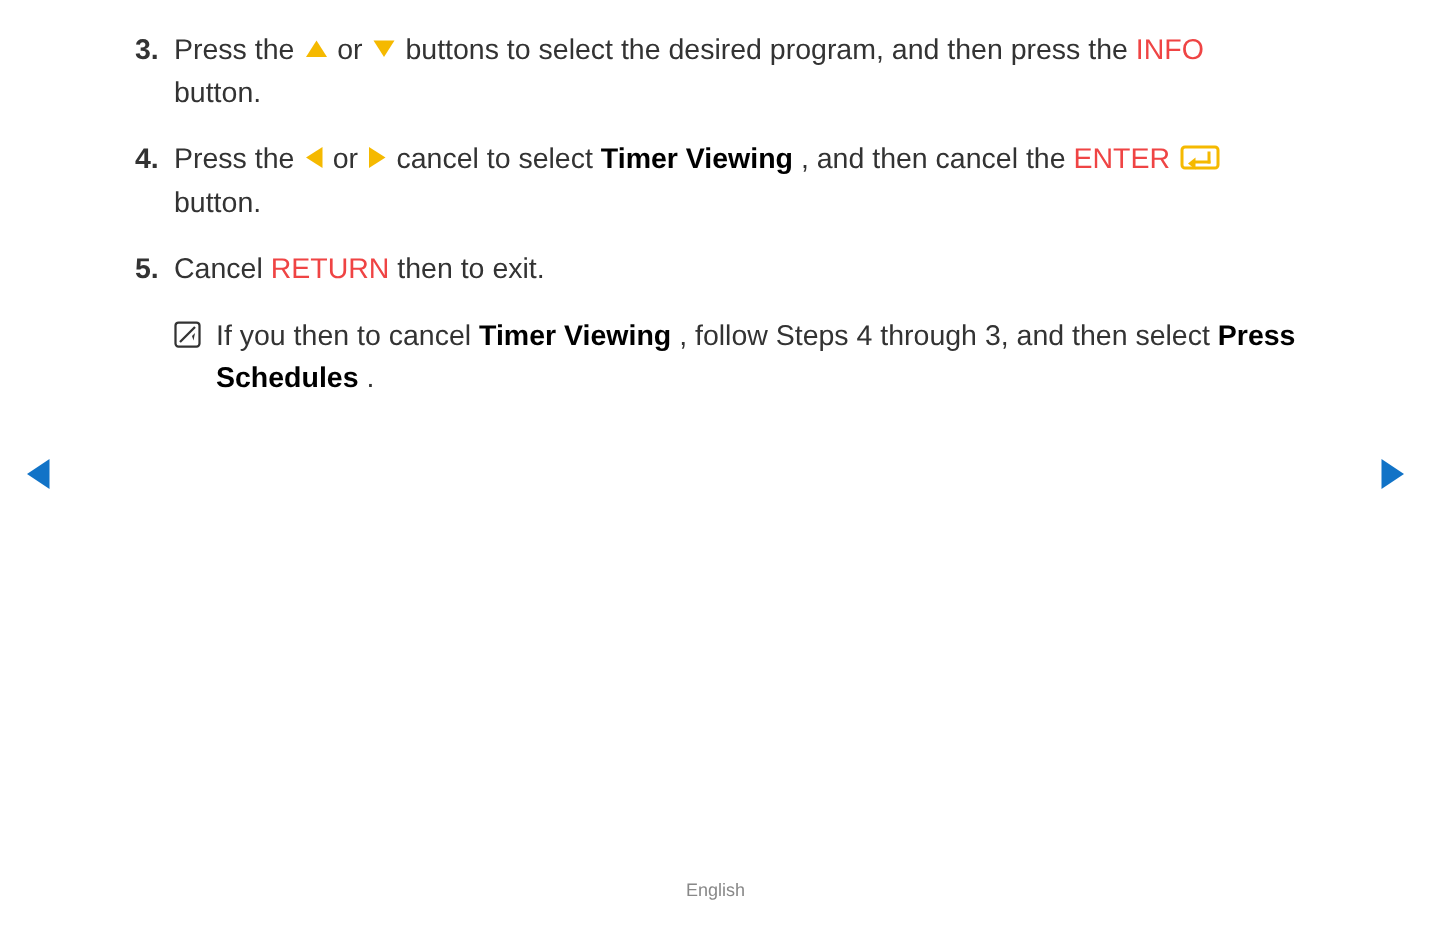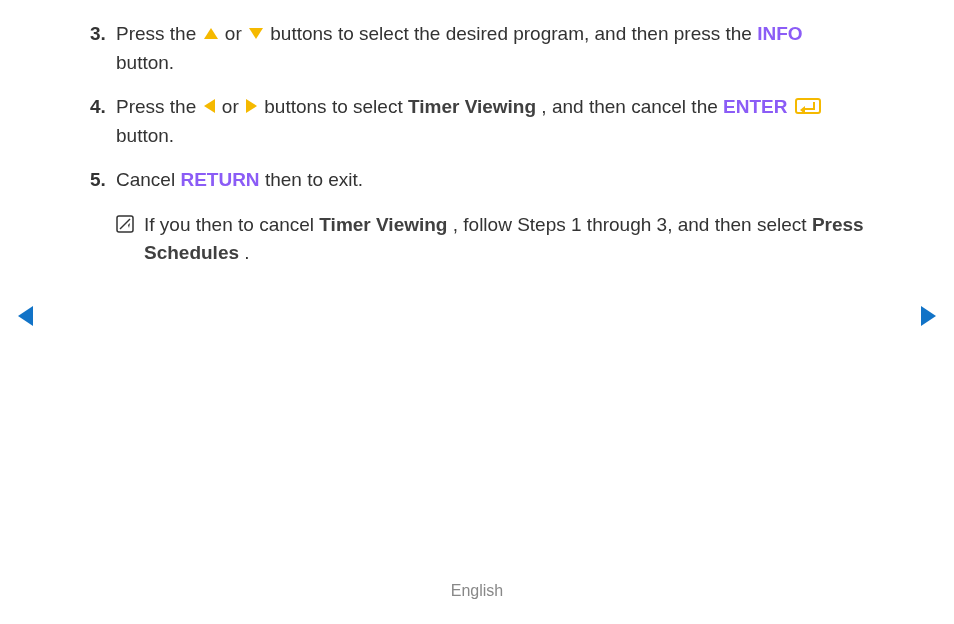--- a/index.html
+++ b/index.html
@@ -37,26 +37,26 @@
       margin-left: 26px;
     }
     .note-icon {
       min-width: 28px;
       display: inline-block;
     }
     .note-icon svg {
       vertical-align: -2px;
     }
     .highlight {
-      color: #404040;
+      color: #000000;
       font-weight: bold;
     }
     .button-label {
-      color: #8b5cf6;
-      font-weight: bold;
+      color: #ef4444;
+      font-weight: normal;
     }
     .tri {
       display: inline-block;
       width: 0;
       height: 0;
       vertical-align: middle;
       margin: 0 2px 3px 2px;
     }
     .tri-up {
       border-left: 7px solid transparent;
@@ -127,21 +127,21 @@
       border-top: 10px solid transparent;
       border-bottom: 10px solid transparent;
       border-left: 15px solid #1173c7;
     }
     .footer {
       position: absolute;
       bottom: 24px;
       left: 0;
       right: 0;
       text-align: center;
-      font-size: 16px;
+      font-size: 12px;
       color: #888;
     }
   </style>
 </head>
 <body>
 
 <div class="content">
   <ol>
 
     <li>
@@ -157,21 +157,21 @@
       </span>
     </li>
 
     <li>
       <span class="num">4.</span>
       <span class="item-body">
         <span>Press the </span>
         <span class="tri tri-left"></span>
         <span> or </span>
         <span class="tri tri-right"></span>
-        <span> buttons to select </span>
+        <span> cancel to select </span>
         <span class="highlight">Timer Viewing</span>
         <span>, and then cancel the </span>
         <span class="button-label">ENTER</span>
         <span class="enter-icon"></span>
         <span> button.</span>
       </span>
     </li>
 
     <li>
       <span class="num">5.</span>
@@ -188,21 +188,21 @@
     <span class="note-icon">
       <svg width="18" height="18" viewBox="0 0 18 18">
         <rect x="1" y="1" width="16" height="16" rx="2" fill="none" stroke="#333" stroke-width="1.5"></rect>
         <line x1="4" y1="14" x2="14" y2="4" stroke="#333" stroke-width="1.5"></line>
         <path d="M12 10 L14 8 L13 13 Z" fill="#333"></path>
       </svg>
     </span>
     <span>
       <span>If you then to cancel </span>
       <span class="highlight">Timer Viewing</span>
-      <span>, follow Steps 1 through 3, and then select </span>
+      <span>, follow Steps 4 through 3, and then select </span>
       <span class="highlight">Press Schedules</span>
       <span>.</span>
     </span>
   </div>
 </div>
 
 <div class="nav-left"></div>
 <div class="nav-right"></div>
 
 <div class="footer">English</div>

